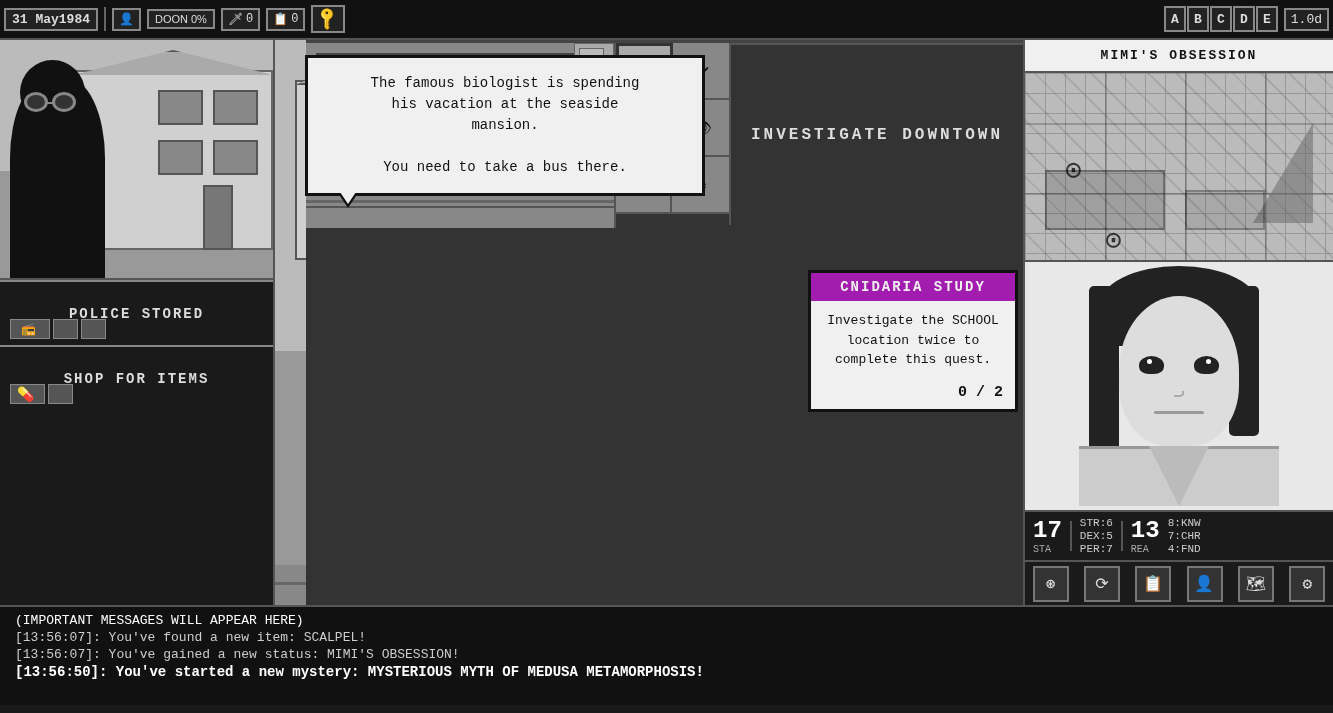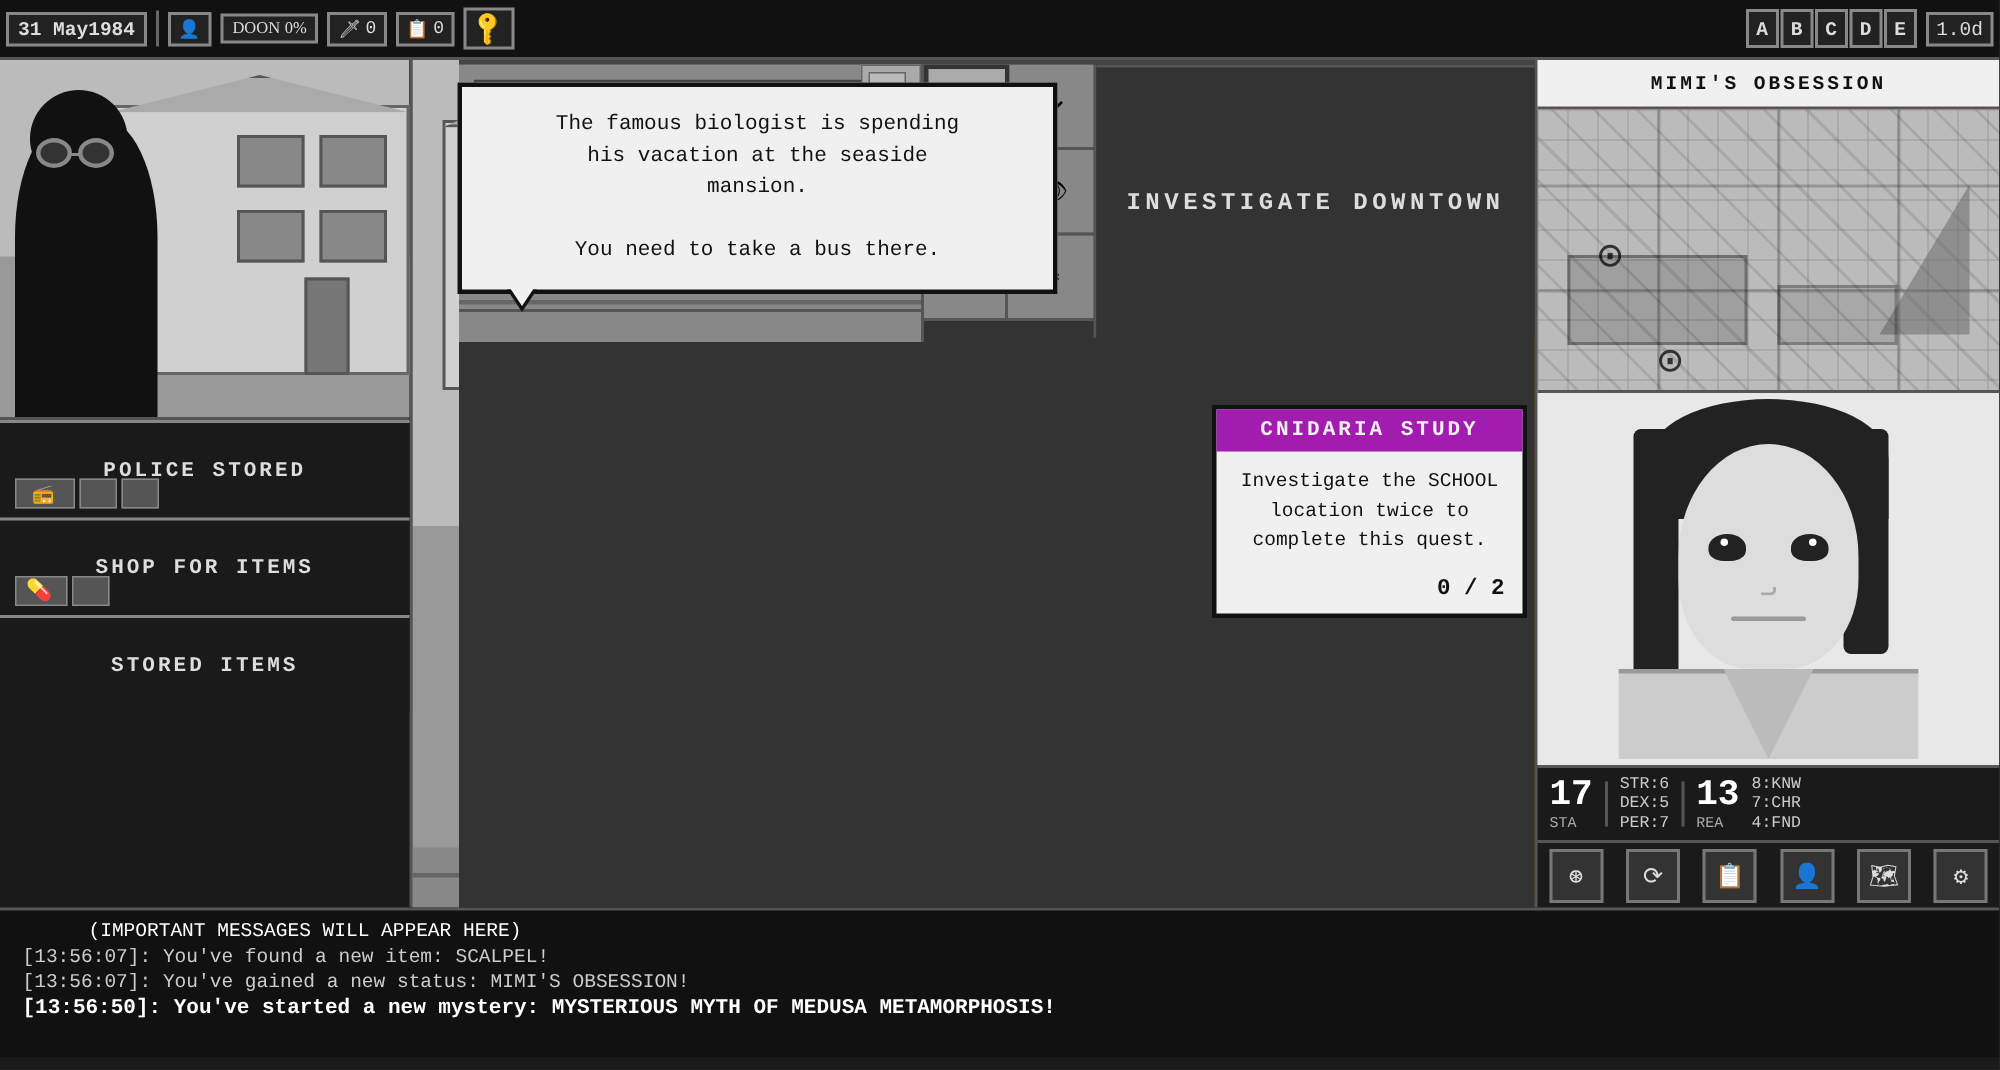--- a/index.html
+++ b/index.html
@@ -363,40 +363,39 @@
 
     .msg-line {
       font-family: 'Courier New', Courier, monospace;
       font-size: 13px;
       color: #ccc;
     }
 
     .msg-line.important {
       color: #fff;
       font-size: 13px;
-      margin-left: 44px;
     }
 
     .msg-line.bold {
       font-size: 14px;
       font-weight: bold;
       color: #fff;
     }
 
     
     .doon-group {
       display: flex;
       align-items: center;
       gap: 3px;
       border: 2px solid #888;
       padding: 2px 6px;
       background: #222;
       color: #ddd;
       font-size: 11px;
-      font-family: Liberation Serif, serif;
+      font-family: Liberation Sans, sans-serif;
     }
 
     
     #right-panel-inner {
       display: flex;
       flex-direction: column;
       height: 100%;
     }
 
     .right-map-area {
@@ -590,23 +589,20 @@
         </button>
 
         <button class="nav-btn">
           <span>SHOP FOR ITEMS</span>
           <div style="position:absolute;bottom:6px;left:10px;display:flex;gap:3px;">
             <div style="width:35px;height:20px;background:#555;border:1px solid #888;display:flex;align-items:center;justify-content:center;font-size:14px;">💊</div>
             <div style="width:25px;height:20px;background:#555;border:1px solid #888;"></div>
           </div>
         </button>
 
-        <button class="nav-btn">
-          <span>STORED ITEMS</span>
-        </button>
       </div>
     </div>
 
     <div id="center-panel">
 
       <div id="dialogue-box">
         <div class="dialogue-text">
           <span>The famous biologist is spending</span><br>
           <span>his vacation at the seaside</span><br>
           <span>mansion.</span><br><br>

